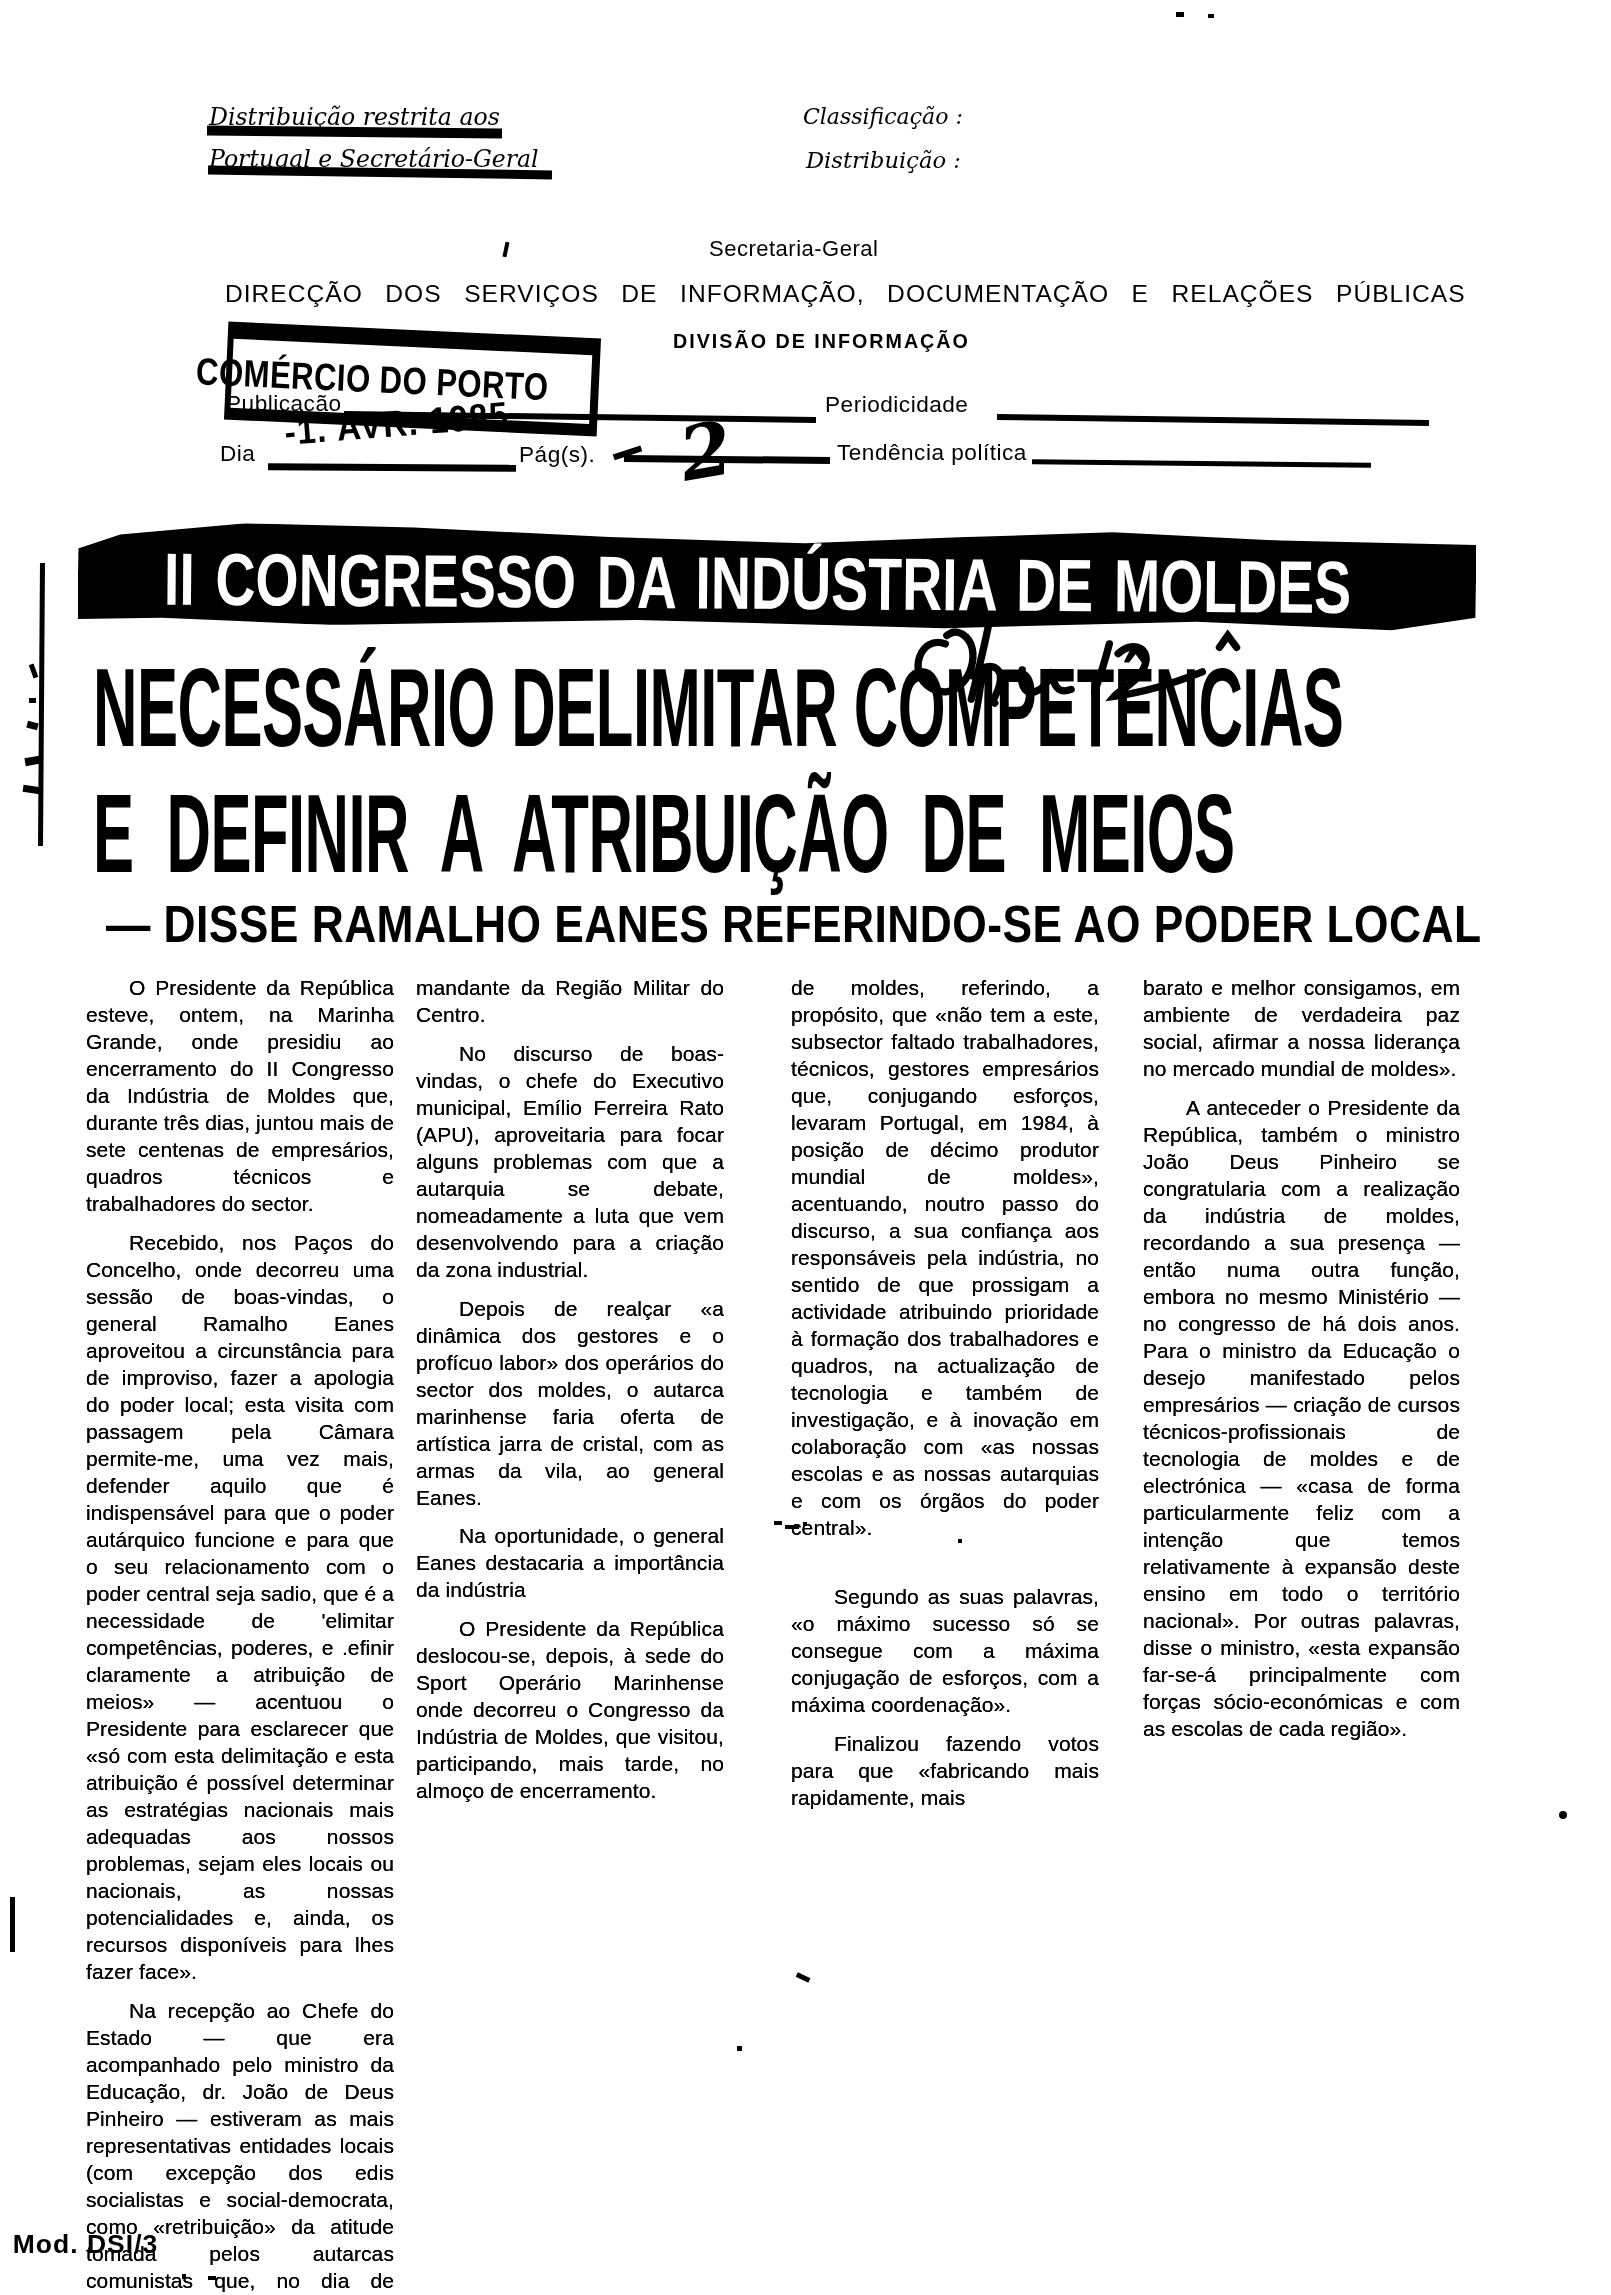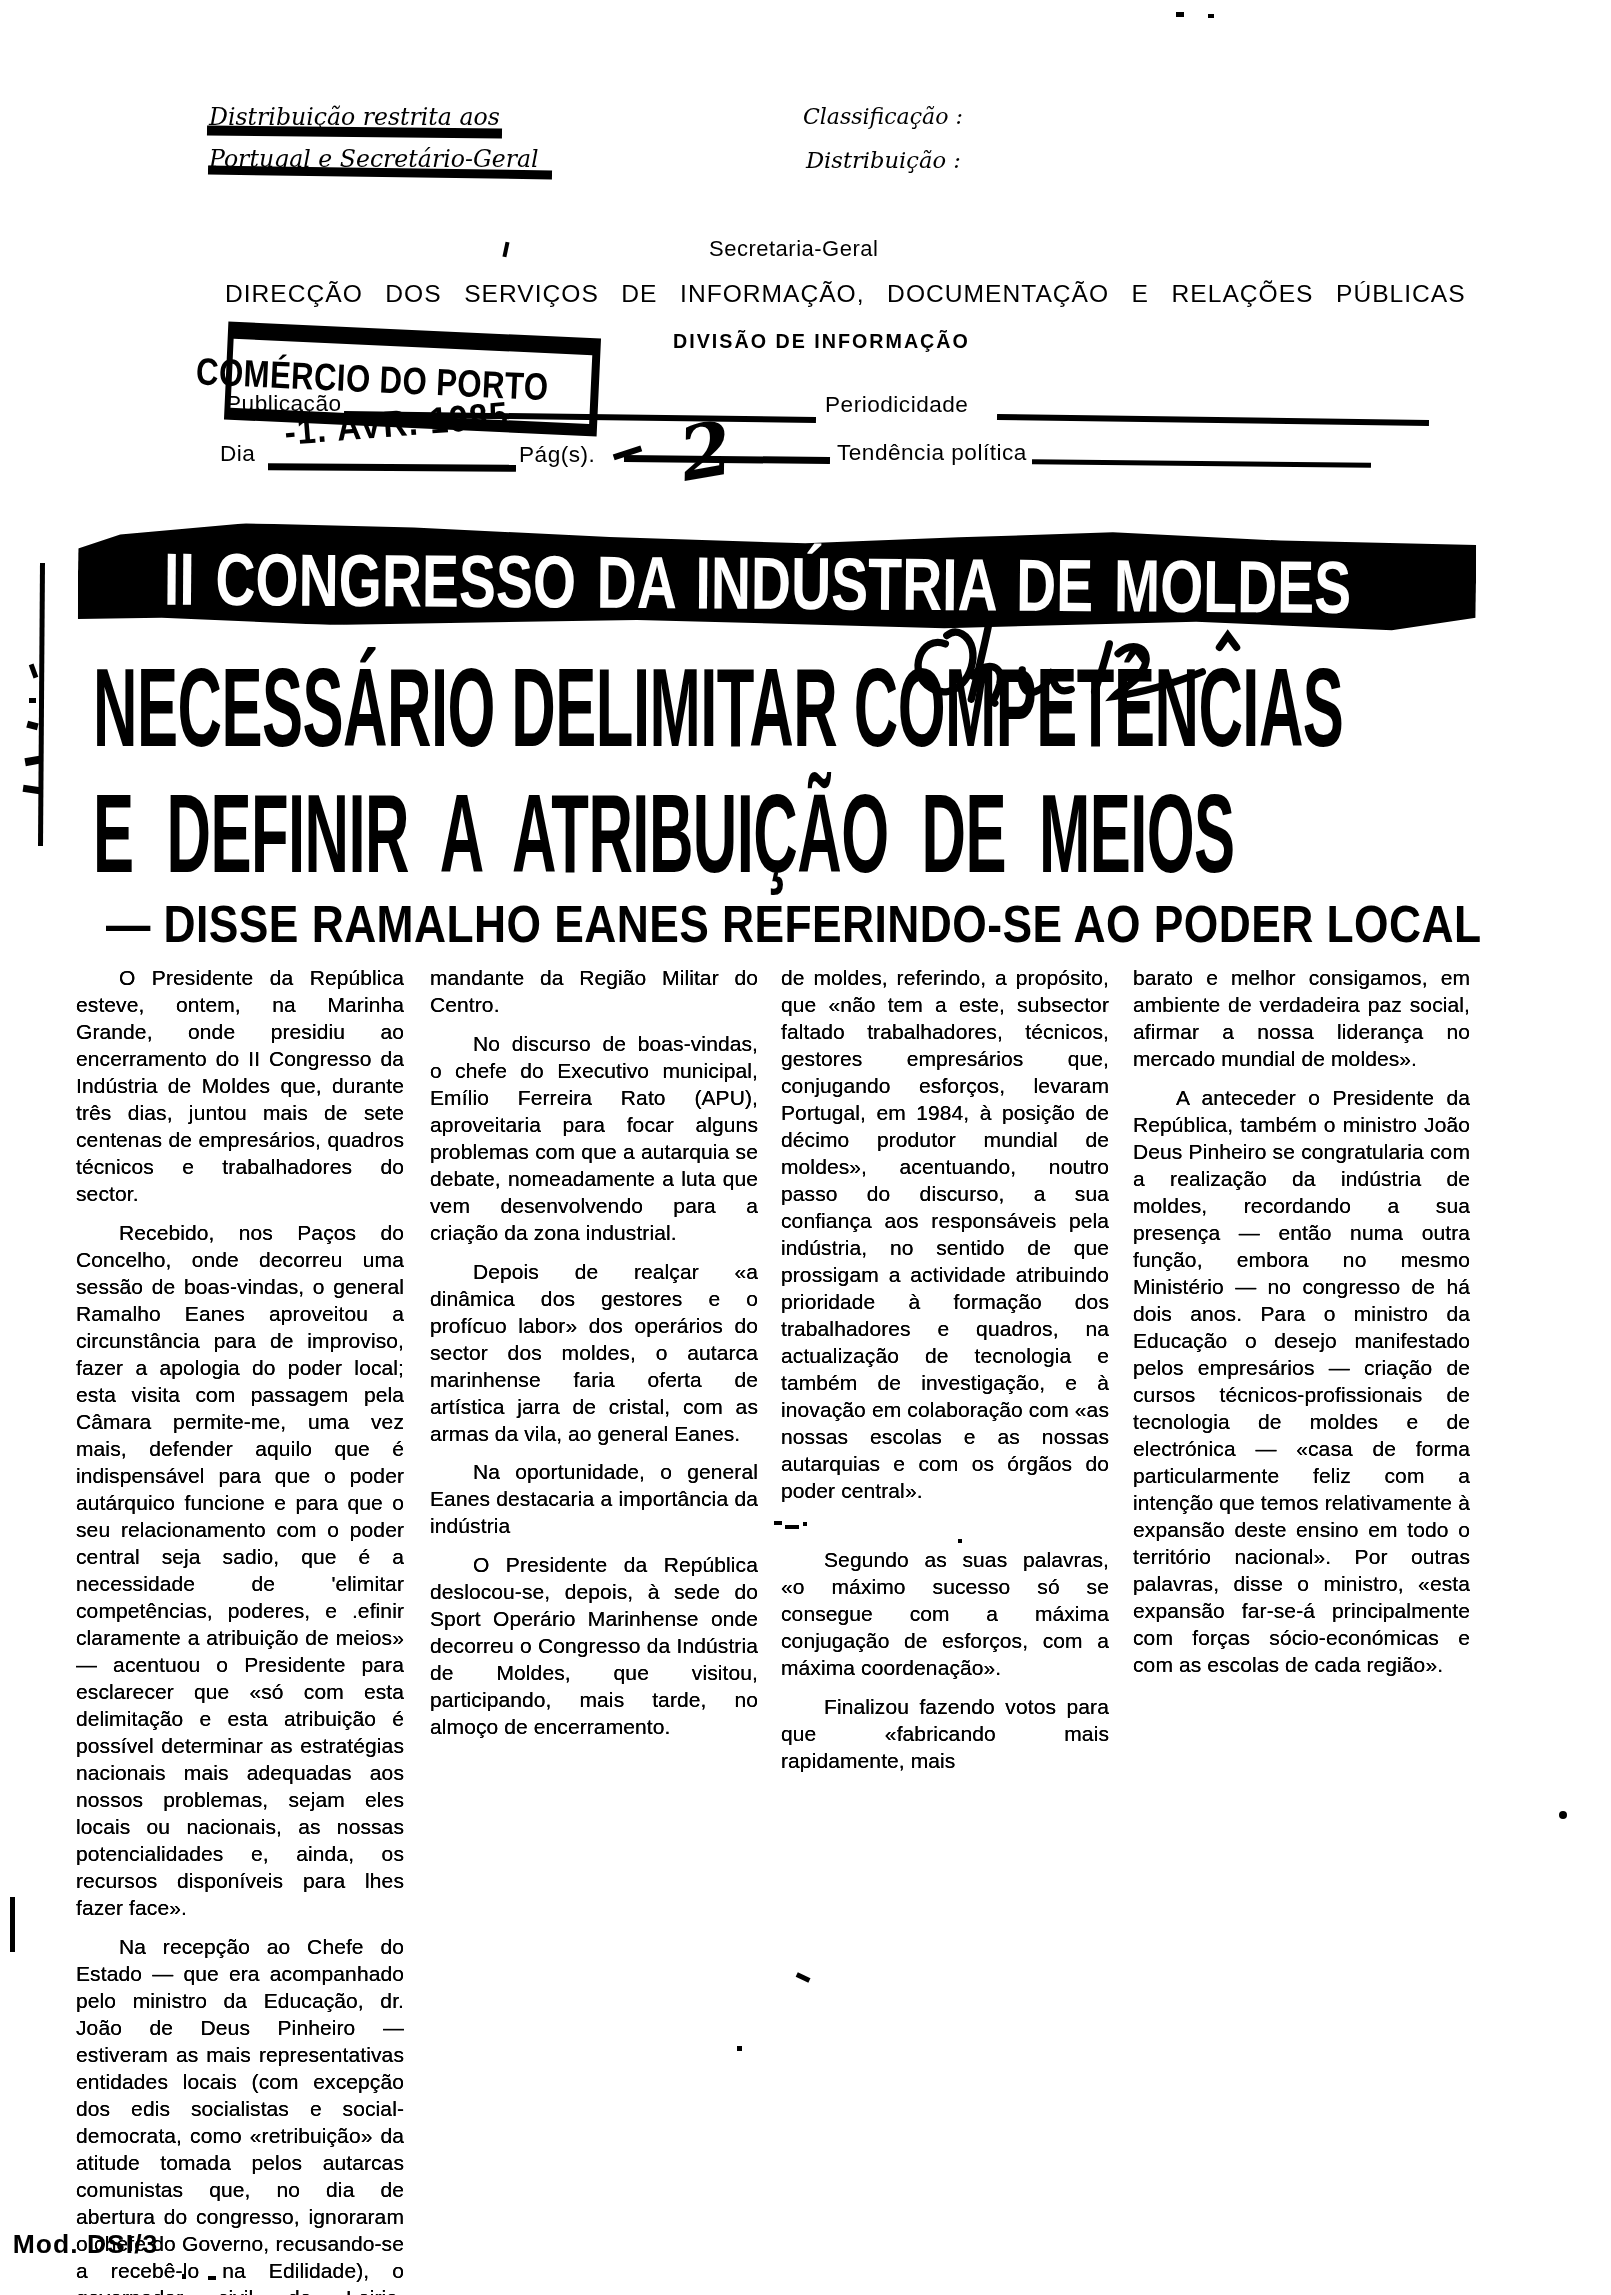--- a/index.html
+++ b/index.html
@@ -5,21 +5,21 @@
   html,body{margin:0;padding:0;background:#e8e8e8}
   #page{position:relative;width:1612px;height:2295px;background:#ffffff;
         font-family:"Liberation Sans",sans-serif;color:#000;overflow:hidden}
   .abs{position:absolute}
   .bar{background:#000}
   .script{font-family:"DejaVu Serif",serif;font-style:italic;font-size:23.6px;white-space:nowrap}
   .formlbl{font-size:22.6px;white-space:nowrap;letter-spacing:0.5px}
   .cond{display:inline-block;transform-origin:0 0;white-space:nowrap;font-weight:700}
   .headline{font-size:111px;line-height:111px;letter-spacing:-1px}
   .col{text-align:justify}
-  .col p{margin:0;font-size:21px;line-height:27px;letter-spacing:0.1px;
+  .col p{margin:10px;font-size:21px;line-height:27px;letter-spacing:0.1px;
          text-shadow:0 0 0.4px #000;text-align:justify}
   .col p + p{margin-top:11.8px}
   .ind{text-indent:43px}
   .gap-lg{margin-top:42px !important}
   .stamp-box{border-style:solid;border-color:#000;border-width:17.7px 8.8px 12.8px 6.9px;
              display:flex;align-items:center;justify-content:center;background:#fff}
   .kicker-bar{background:#000;
      clip-path:polygon(0 26%,3% 12%,12% 0,24% 3%,38% 11%,52% 16%,63% 9%,74% 3%,86% 10%,100% 13%,
                        100% 85%,94% 98%,80% 91%,62% 99%,40% 93%,18% 100%,6% 94%,0 96%)}
   .white{color:#fff}
@@ -89,21 +89,21 @@
       <path d="M655 62 L 672 38 L 690 62"></path>
     </g>
   </svg>
 
   <div class="abs col" style="left:76px;top:964px;width:328px">
     <p class="ind">O Presidente da República esteve, ontem, na Marinha Grande, onde presidiu ao encerramento do II Congresso da Indústria de Moldes que, durante três dias, juntou mais de sete centenas de empresários, quadros técnicos e trabalhadores do sector.</p>
     <p class="ind">Recebido, nos Paços do Concelho, onde decorreu uma sessão de boas-vindas, o general Ramalho Eanes aproveitou a circunstância para de improviso, fazer a apologia do poder local; esta visita com passagem pela Câmara permite-me, uma vez mais, defender aquilo que é indispensável para que o poder autárquico funcione e para que o seu relacionamento com o poder central seja sadio, que é a necessidade de 'elimitar competências, poderes, e .efinir claramente a atribuição de meios» — acentuou o Presidente para esclarecer que «só com esta delimitação e esta atribuição é possível determinar as estratégias nacionais mais adequadas aos nossos problemas, sejam eles locais ou nacionais, as nossas potencialidades e, ainda, os recursos disponíveis para lhes fazer face».</p>
     <p class="ind">Na recepção ao Chefe do Estado — que era acompanhado pelo ministro da Educação, dr. João de Deus Pinheiro — estiveram as mais representativas entidades locais (com excepção dos edis socialistas e social-democrata, como «retribuição» da atitude tomada pelos autarcas comunistas que, no dia de abertura do congresso, ignoraram o chefe do Governo, recusando-se a recebê-lo na Edilidade), o governador civil de Leiria, deputados Licínio Moreira (PSD) e Joaquim Gomes (PCP), co-</p>
   </div>
 
-  <div class="abs col" style="left:430px;top:964px;width:328px">
+  <div class="abs col" style="left:406px;top:964px;width:328px">
     <p>mandante da Região Militar do Centro.</p>
     <p class="ind">No discurso de boas-vindas, o chefe do Executivo municipal, Emílio Ferreira Rato (APU), aproveitaria para focar alguns problemas com que a autarquia se debate, nomeadamente a luta que vem desenvolvendo para a criação da zona industrial.</p>
     <p class="ind">Depois de realçar «a dinâmica dos gestores e o profícuo labor» dos operários do sector dos moldes, o autarca marinhense faria oferta de artística jarra de cristal, com as armas da vila, ao general Eanes.</p>
     <p class="ind">Na oportunidade, o general Eanes destacaria a importância da indústria</p>
     <p class="ind">O Presidente da República deslocou-se, depois, à sede do Sport Operário Marinhense onde decorreu o Congresso da Indústria de Moldes, que visitou, participando, mais tarde, no almoço de encerramento.</p>
   </div>
 
   <div class="abs col" style="left:781px;top:964px;width:328px">
     <p>de moldes, referindo, a propósito, que «não tem a este, subsector faltado trabalhadores, técnicos, gestores empresários que, conjugando esforços, levaram Portugal, em 1984, à posição de décimo produtor mundial de moldes», acentuando, noutro passo do discurso, a sua confiança aos responsáveis pela indústria, no sentido de que prossigam a actividade atribuindo prioridade à formação dos trabalhadores e quadros, na actualização de tecnologia e também de investigação, e à inovação em colaboração com «as nossas escolas e as nossas autarquias e com os órgãos do poder central».</p>
     <p class="ind gap-lg">Segundo as suas palavras, «o máximo sucesso só se consegue com a máxima conjugação de esforços, com a máxima coordenação».</p>

